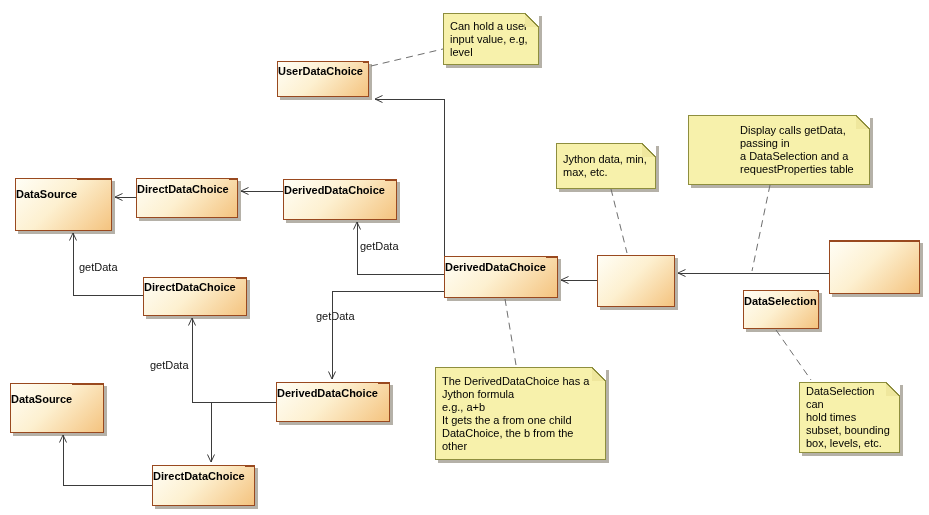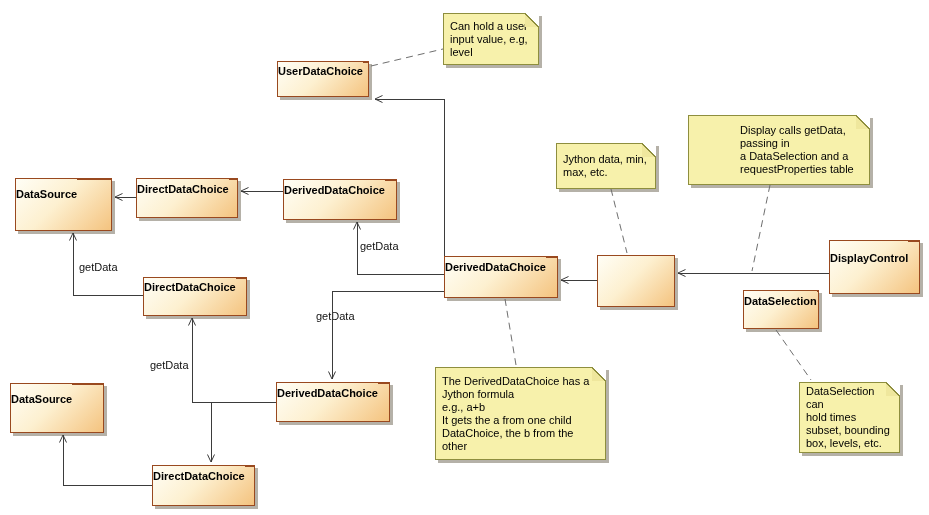--- a/index.html
+++ b/index.html
@@ -111,21 +111,20 @@
     <div class="uml-row"></div>
   </div>
 
   <div class="uml-class" style="left:597px;top:255px;width:78px;height:52px;gap:40px;">
     <div class="uml-title" style="height:29px;">DataInstance</div>
     <div class="uml-row"></div>
     <div class="uml-row"></div>
   </div>
 
   <div class="uml-class" style="left:829px;top:240px;width:91px;height:54px;">
-    <div class="uml-title" style="height:33px;">DisplayControl</div>
     <div class="uml-row"></div>
     <div class="uml-row"></div>
   </div>
 
   <div class="uml-class" style="left:723px;top:290px;width:76px;height:39px;margin-left:20px;">
     <div class="uml-title" style="height:19px;">DataSelection</div>
     <div class="uml-row"></div>
     <div class="uml-row"></div>
   </div>
 

